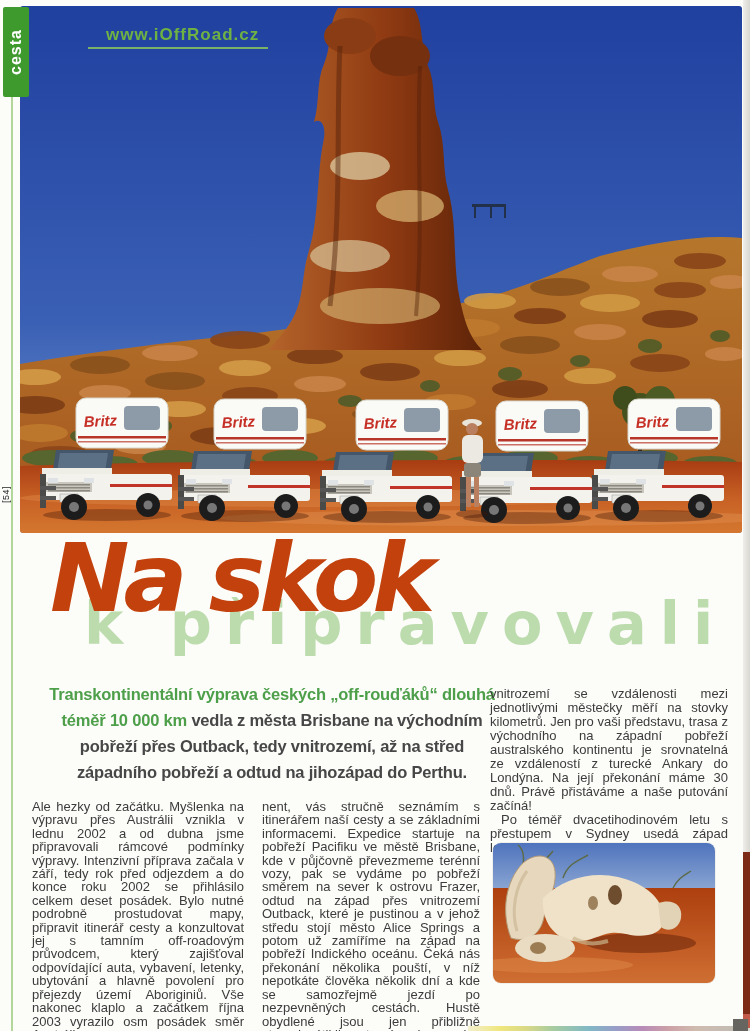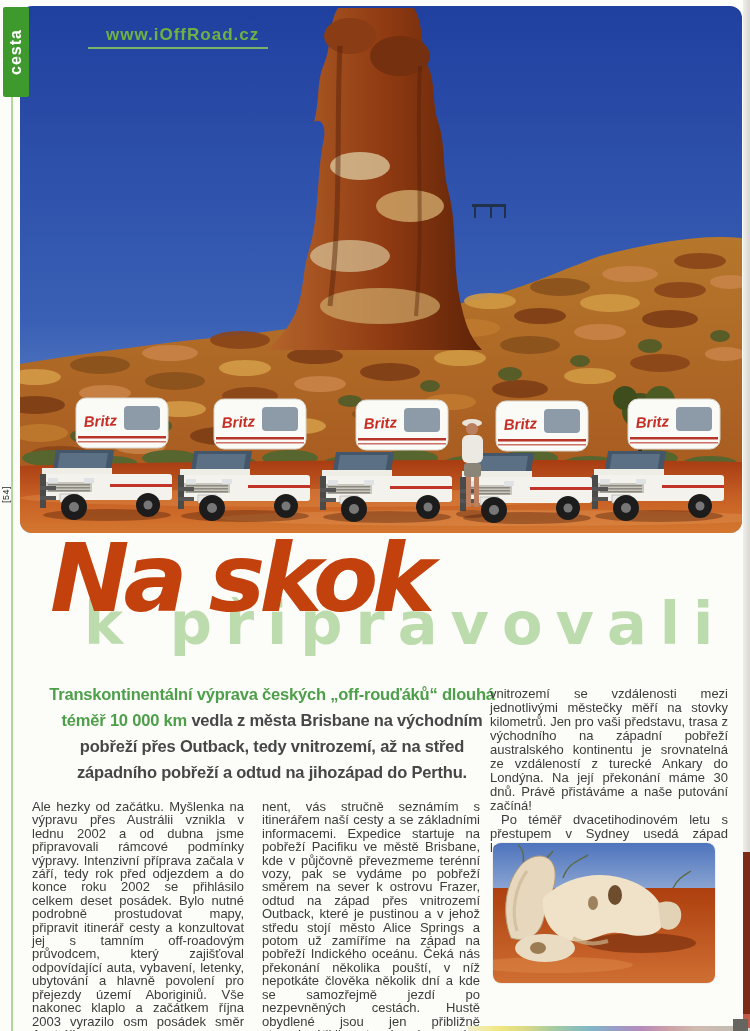--- a/index.html
+++ b/index.html
@@ -7,21 +7,21 @@
         font-family:"Liberation Sans",sans-serif;}
   
   .tab{position:absolute;left:3px;top:7px;width:26px;height:90px;background:#3f9a2e;
        border-radius:2px;display:flex;align-items:center;justify-content:center;z-index:6;}
   .tab span{writing-mode:vertical-rl;transform:rotate(180deg);color:#fff;font-weight:bold;
        font-size:16px;letter-spacing:1px;}
   .accent-line{position:absolute;left:11px;top:95px;width:2px;height:936px;background:#b3d79b;z-index:5;}
   .pagenum{position:absolute;left:1px;top:486px;writing-mode:vertical-rl;transform:rotate(180deg);
        font-size:9px;color:#222;z-index:7;letter-spacing:.5px;}
   
-  .main-photo{position:absolute;left:20px;top:6px;width:722px;height:527px;border-radius:12px;
+  .main-photo{position:absolute;left:20px;top:6px;width:722px;height:527px;border-radius:3px;
        overflow:hidden;}
   
   .headline1{position:absolute;left:50px;top:531px;font-family:"DejaVu Sans",sans-serif;
        font-style:italic;font-weight:bold;font-size:95px;line-height:1;color:#c2410c;
        letter-spacing:-6px;z-index:3;white-space:nowrap;}
   .headline2{position:absolute;left:84px;top:594px;font-family:"DejaVu Sans",sans-serif;
        font-weight:bold;font-size:59px;line-height:1;color:#bcdcae;letter-spacing:13px;
        z-index:2;white-space:nowrap;}
   
   .lead{position:absolute;left:38px;top:681px;width:452px;text-align:center;

